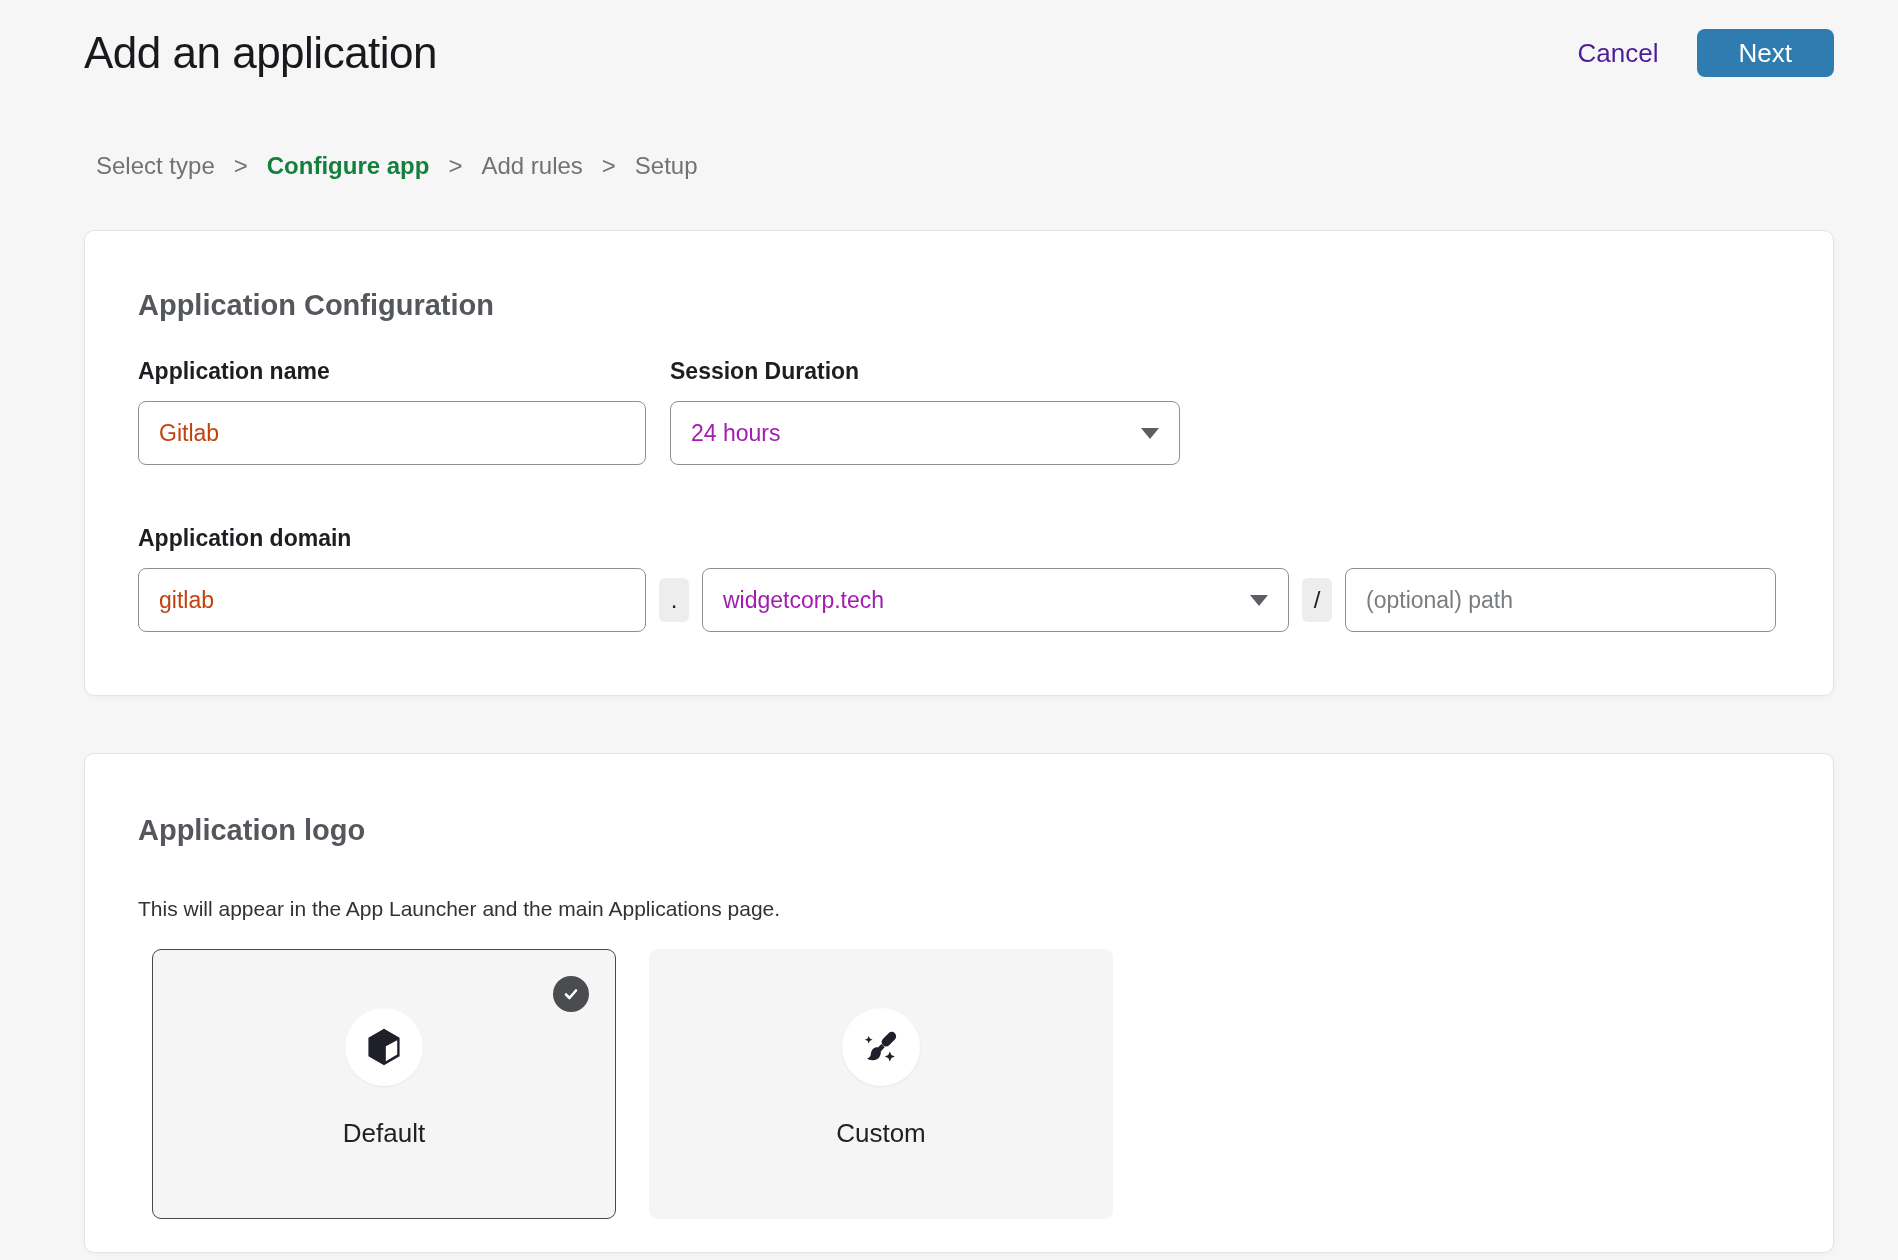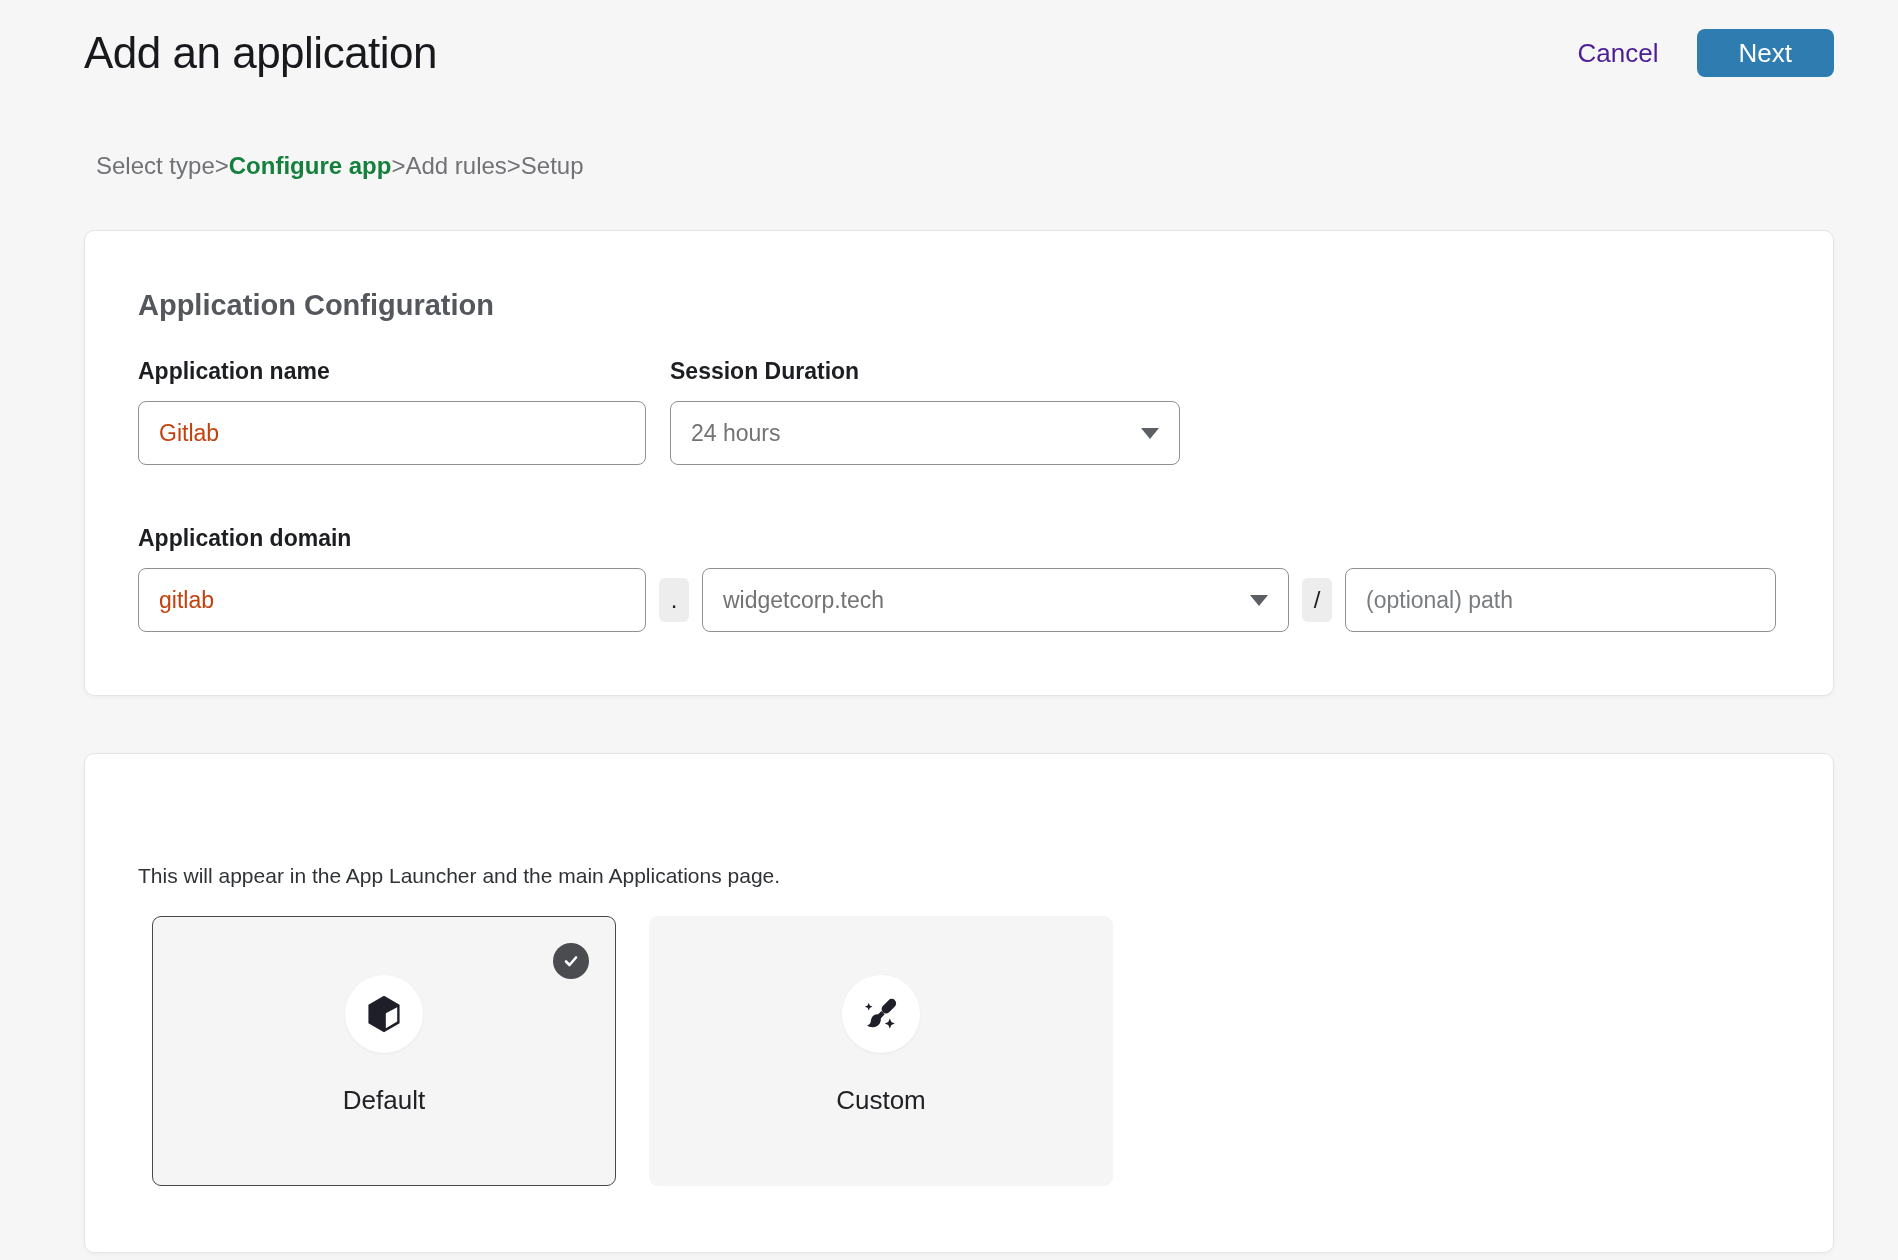--- a/index.html
+++ b/index.html
@@ -28,21 +28,21 @@
   }
   .next-btn {
     background:#2e7cb0; color:#ffffff; font-size:26px; font-family:inherit;
     border:none; border-radius:8px; height:48px; padding:0 42px; cursor:pointer;
   }
 
   
   .breadcrumb {
     margin:66px 0 0 96px;
     font-size:24px; color:#707275;
-    display:flex; align-items:flex-start; 
+    display:flex; align-items:flex-start; gap:19px;
   }
   .crumb { cursor:pointer; }
   .crumb.active { color:#15803d; font-weight:700; cursor:default; }
   .crumb-sep { color:#707275; }
 
   
   .card {
     background:#ffffff;
     border:1px solid #e4e4e6;
     border-radius:10px;
@@ -65,21 +65,21 @@
     border:1.5px solid #8f9094; border-radius:8px;
     font-size:23px; color:#c2410c; font-family:inherit;
     padding:0 20px; background:#fff; outline:none;
   }
   .text-input::placeholder { color:#7a7d80; }
 
   .select-box {
     height:64px; margin-top:16px;
     border:1.5px solid #8f9094; border-radius:8px; background:#fff;
     display:flex; align-items:center; justify-content:space-between;
-    padding:0 20px; font-size:23px; color:#737373; cursor:pointer;
+    padding:0 20px; font-size:23px; color:#a21caf; cursor:pointer;
   }
   .select-arrow {
     width:0; height:0;
     border-left:9px solid transparent; border-right:9px solid transparent;
     border-top:11px solid #5b5e62;
   }
 
   .domain-label { margin-top:60px; display:block; }
   .domain-row { display:flex; align-items:center; margin-top:0; }
   .domain-row .text-input, .domain-row .select-box { margin-top:16px; }
@@ -159,20 +159,21 @@
     <div class="select-box domain-select">
       <span>widgetcorp.tech</span>
       <span class="select-arrow"></span>
     </div>
     <span class="sep-badge">/</span>
     <input class="text-input path-input" type="text" placeholder="(optional) path" style="">
   </div>
 </section>
 
 <section class="card card-2">
+  <h2 class="section-title">Application logo</h2>
   <p class="card-desc">This will appear in the App Launcher and the main Applications page.</p>
 
   <div class="logo-tiles">
 
     <div class="logo-tile selected">
       <span class="tile-check">
         <svg width="20" height="20" viewBox="0 0 20 20">
           <polyline points="5,10.5 8.5,14 15,6.5" fill="none" stroke="#ffffff" stroke-width="2.6" stroke-linecap="round" stroke-linejoin="round"></polyline>
         </svg>
       </span>

